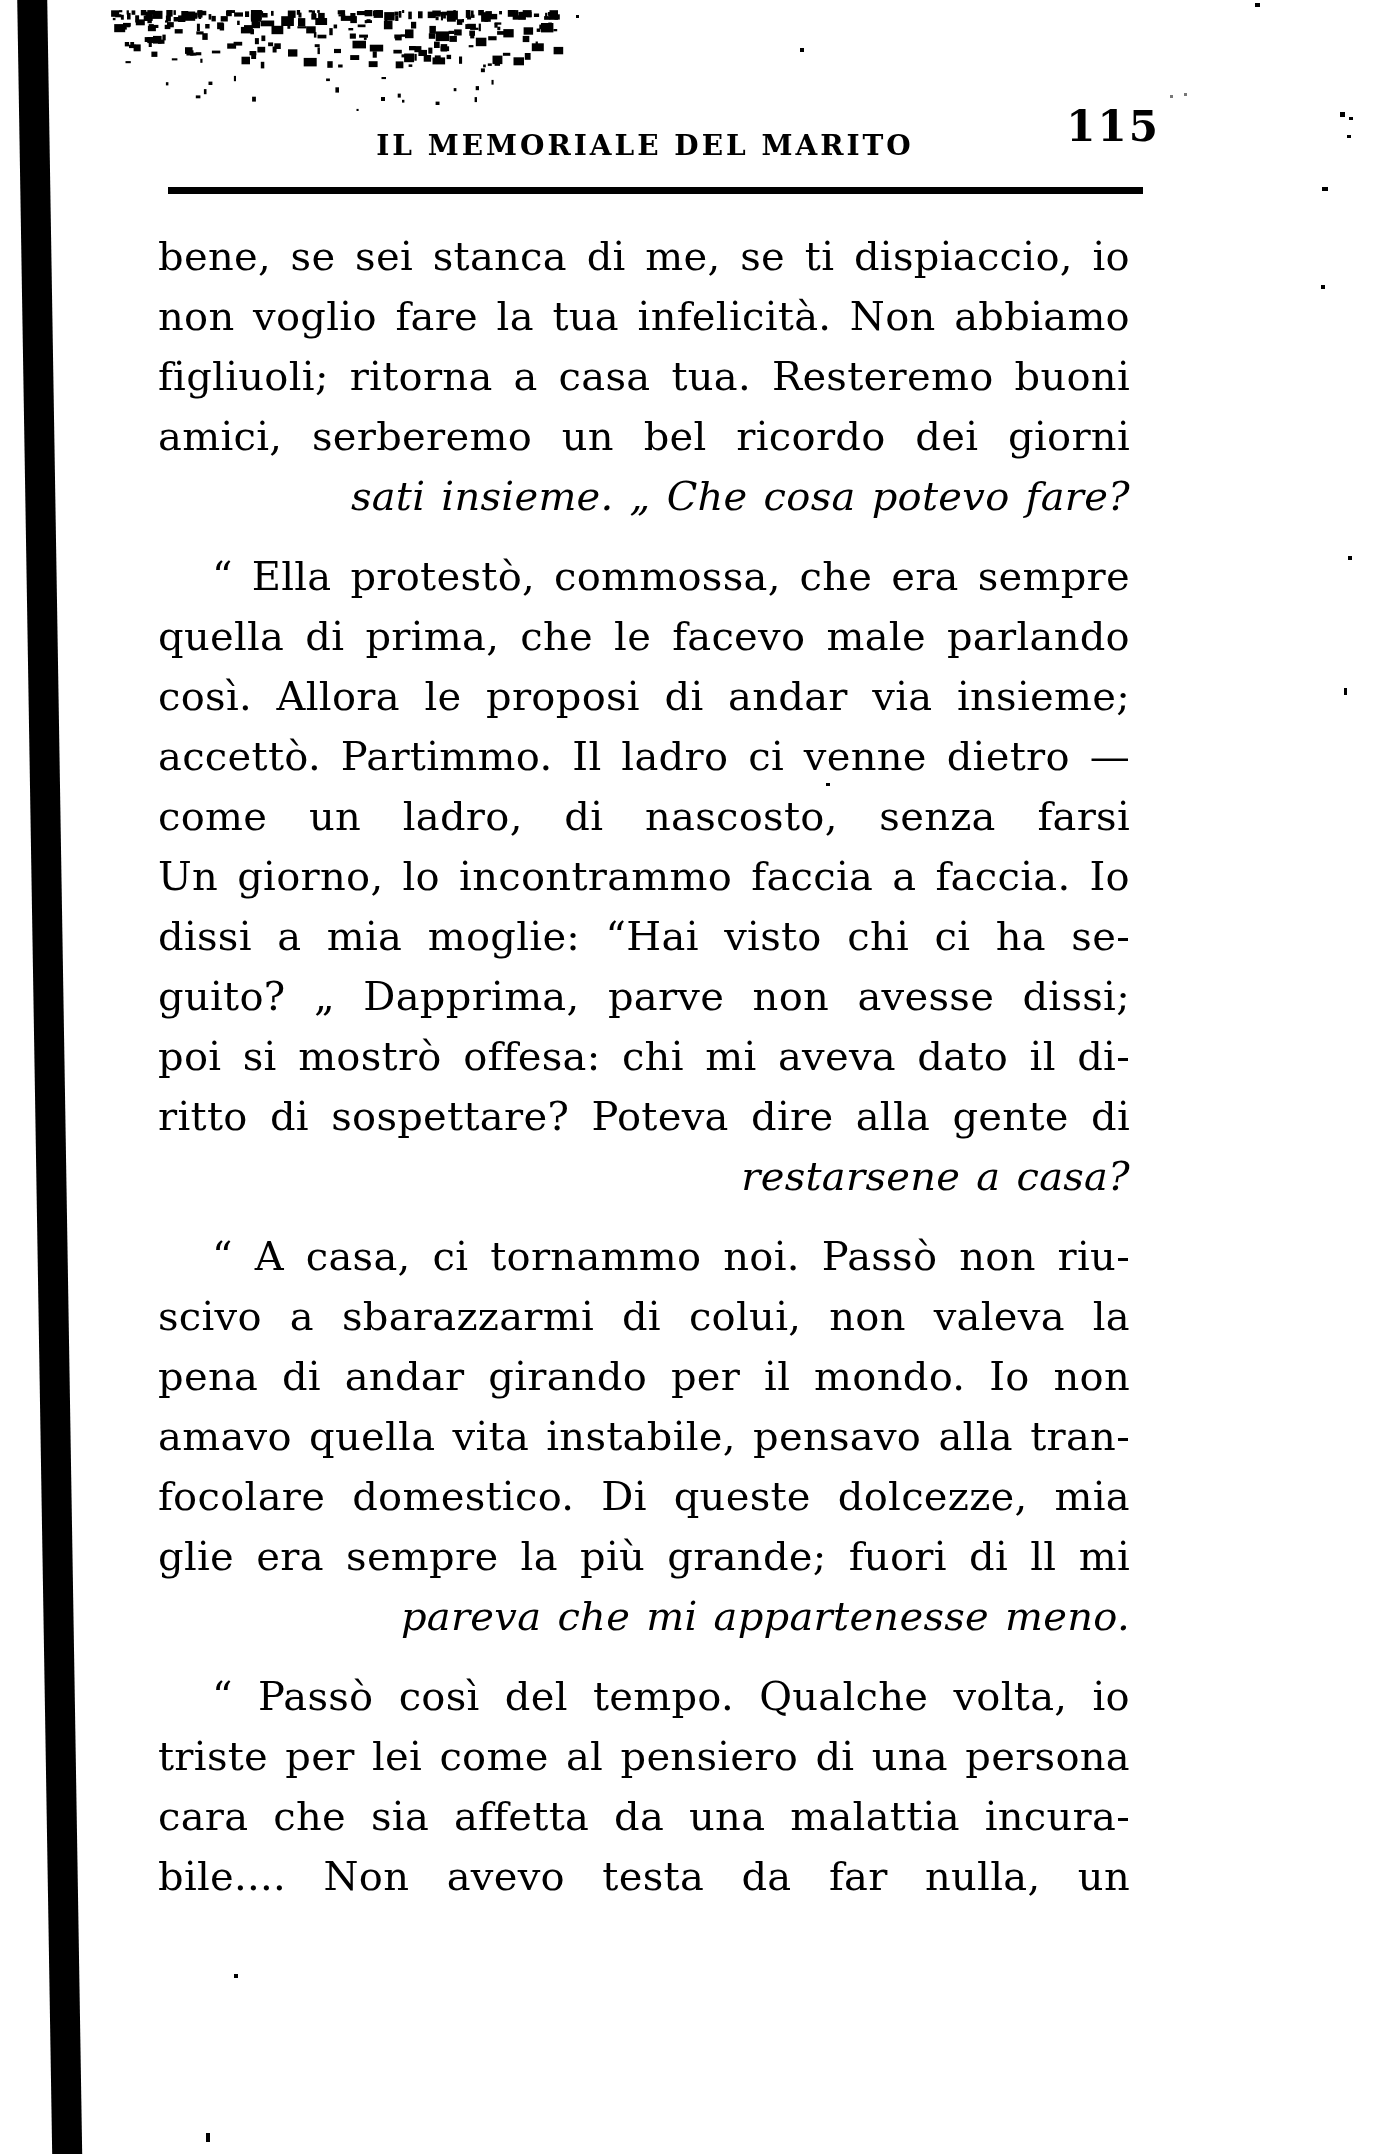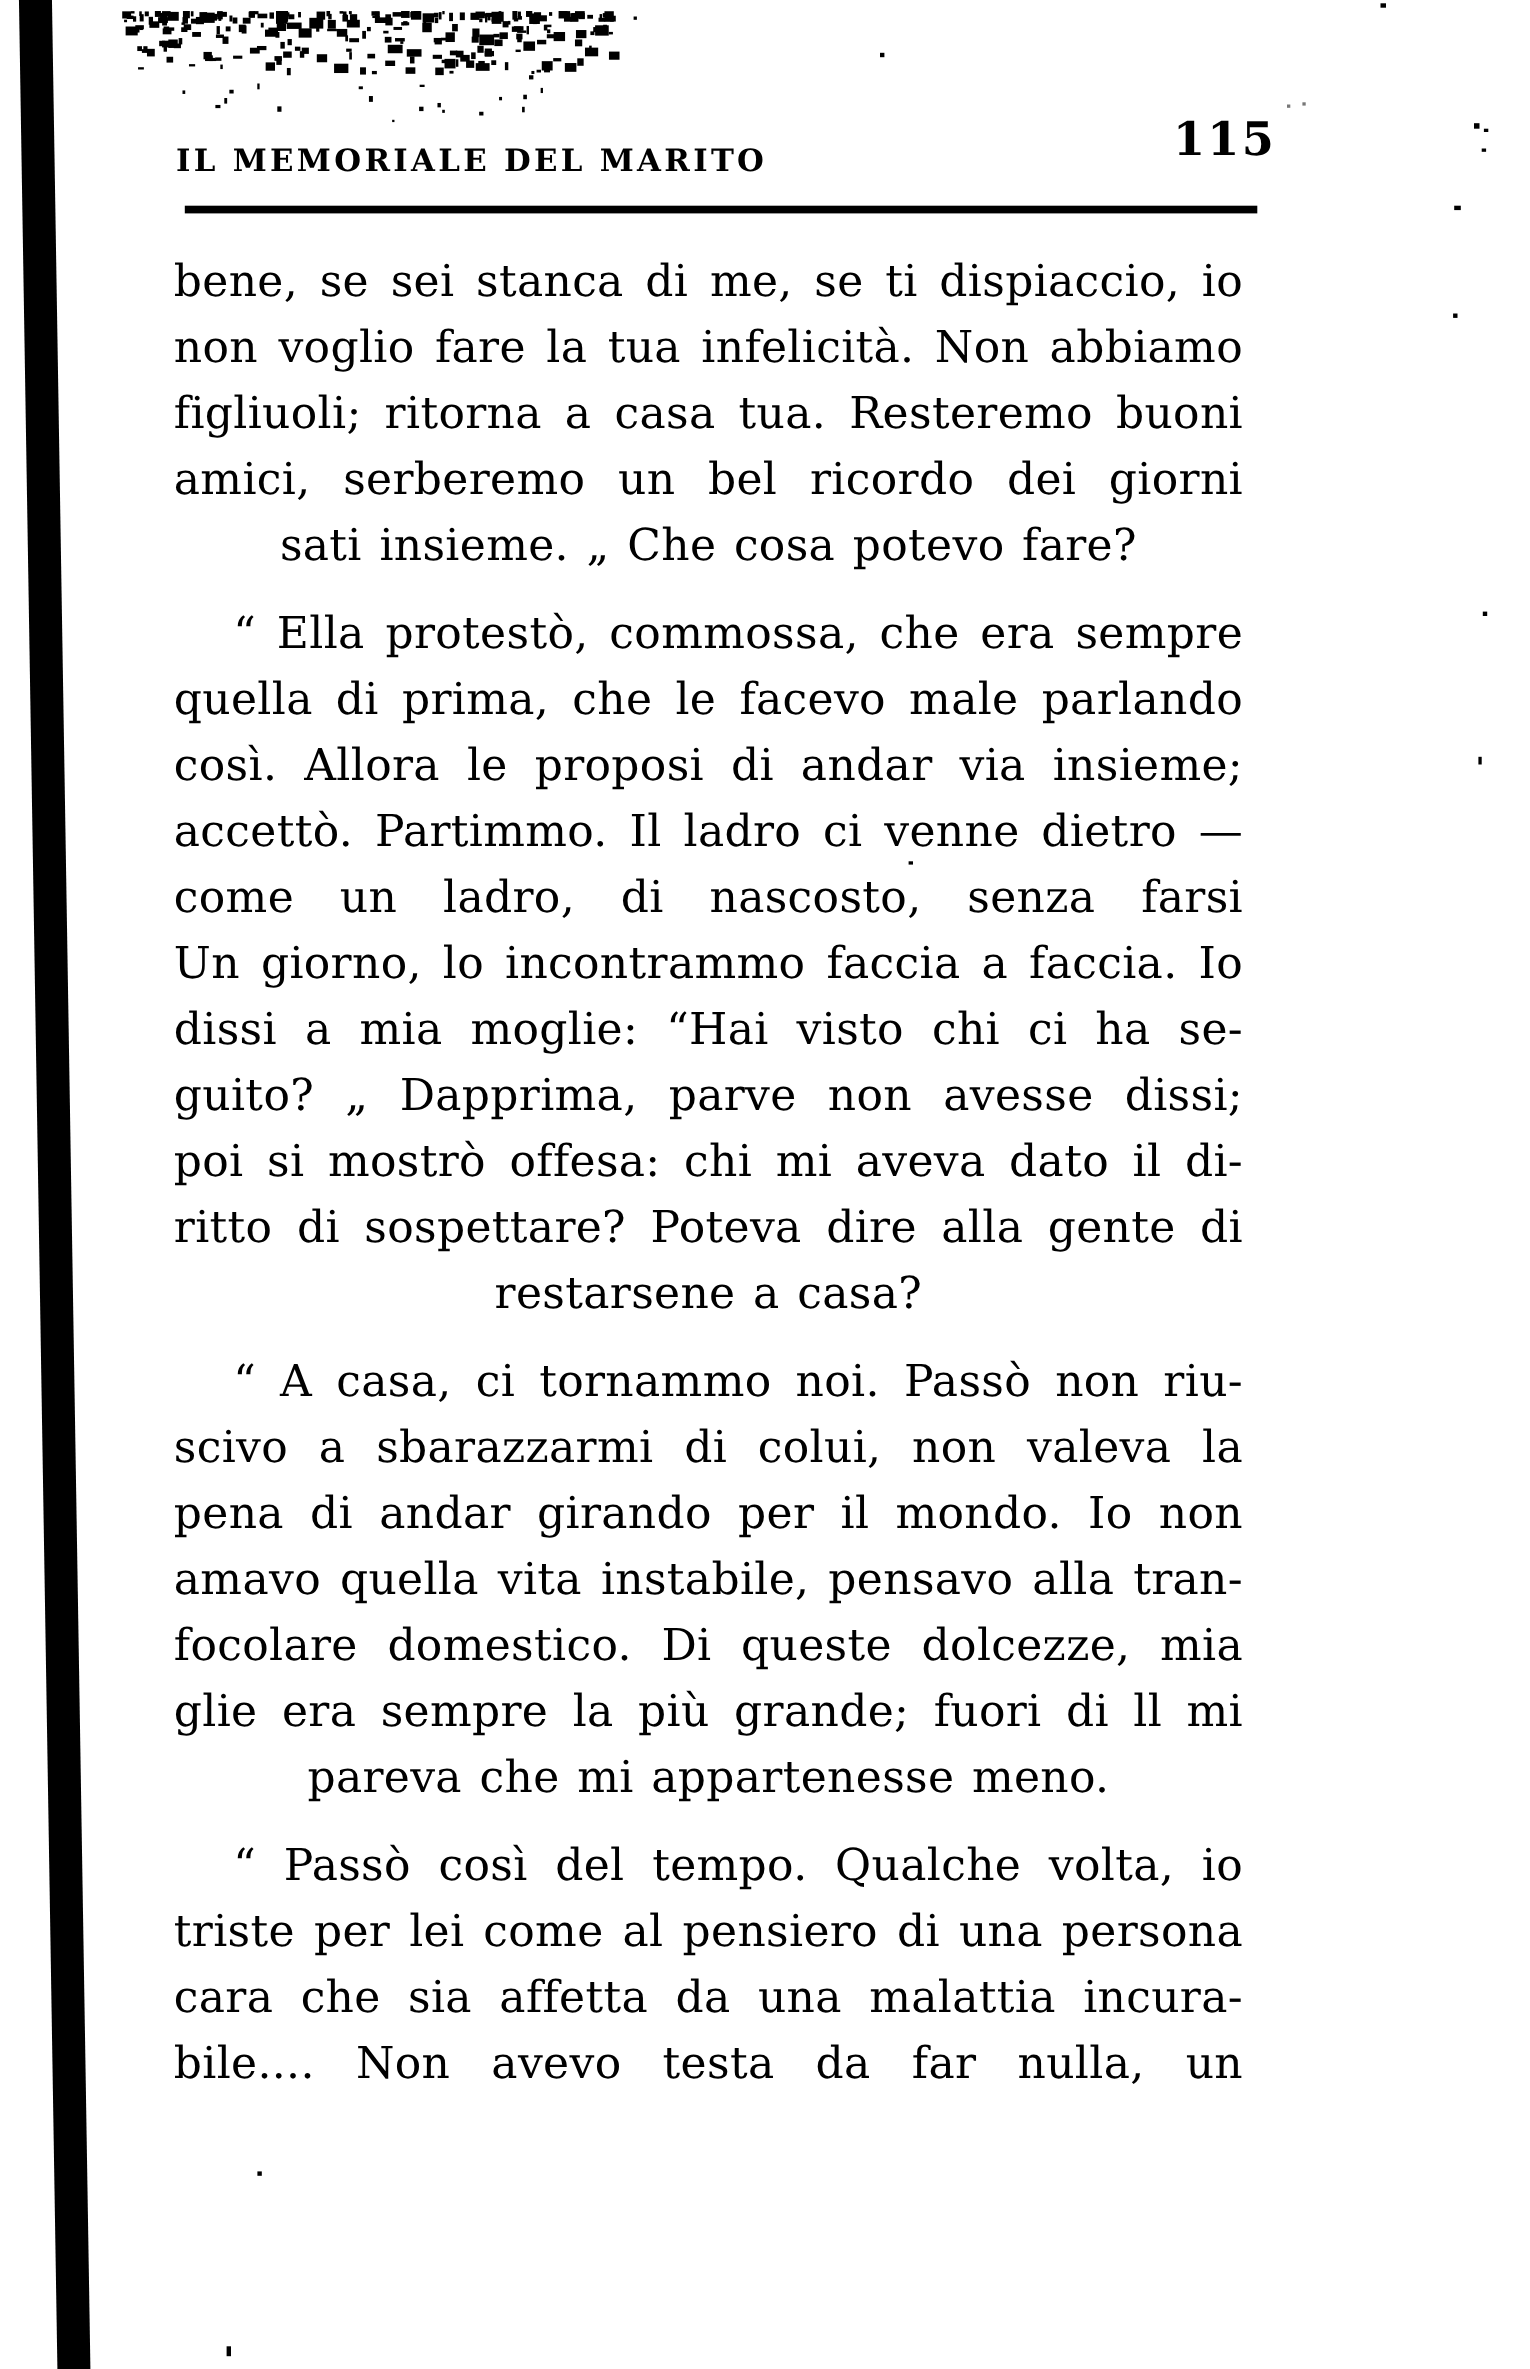--- a/index.html
+++ b/index.html
@@ -33,20 +33,21 @@
     left: 110px;
     top: 6px;
     width: 460px;
     height: 115px;
   }
   .running-title {
     position: absolute;
     left: 160px;
     top: 130px;
     width: 970px;
+    text-align: center;
     font-size: 28px;
     font-weight: 700;
     letter-spacing: 3px;
     line-height: 32px;
     white-space: nowrap;
   }
   .page-number {
     position: absolute;
     top: 104px;
     right: 231px;
@@ -81,21 +82,21 @@
     white-space: normal;
   }
   .line::after {
     content: "";
     display: inline-block;
     width: 100%;
     height: 0;
     vertical-align: top;
   }
   .line.indent { text-indent: 54px; margin-top: 20px; }
-  .line.last { text-align: center; }
+  .line.last { text-align: right; font-style: italic; }
   .line.last::after { content: none; }
   .speck {
     position: absolute;
     background: #000000;
   }
 </style>
 </head>
 <body>
 
 <div class="page">

